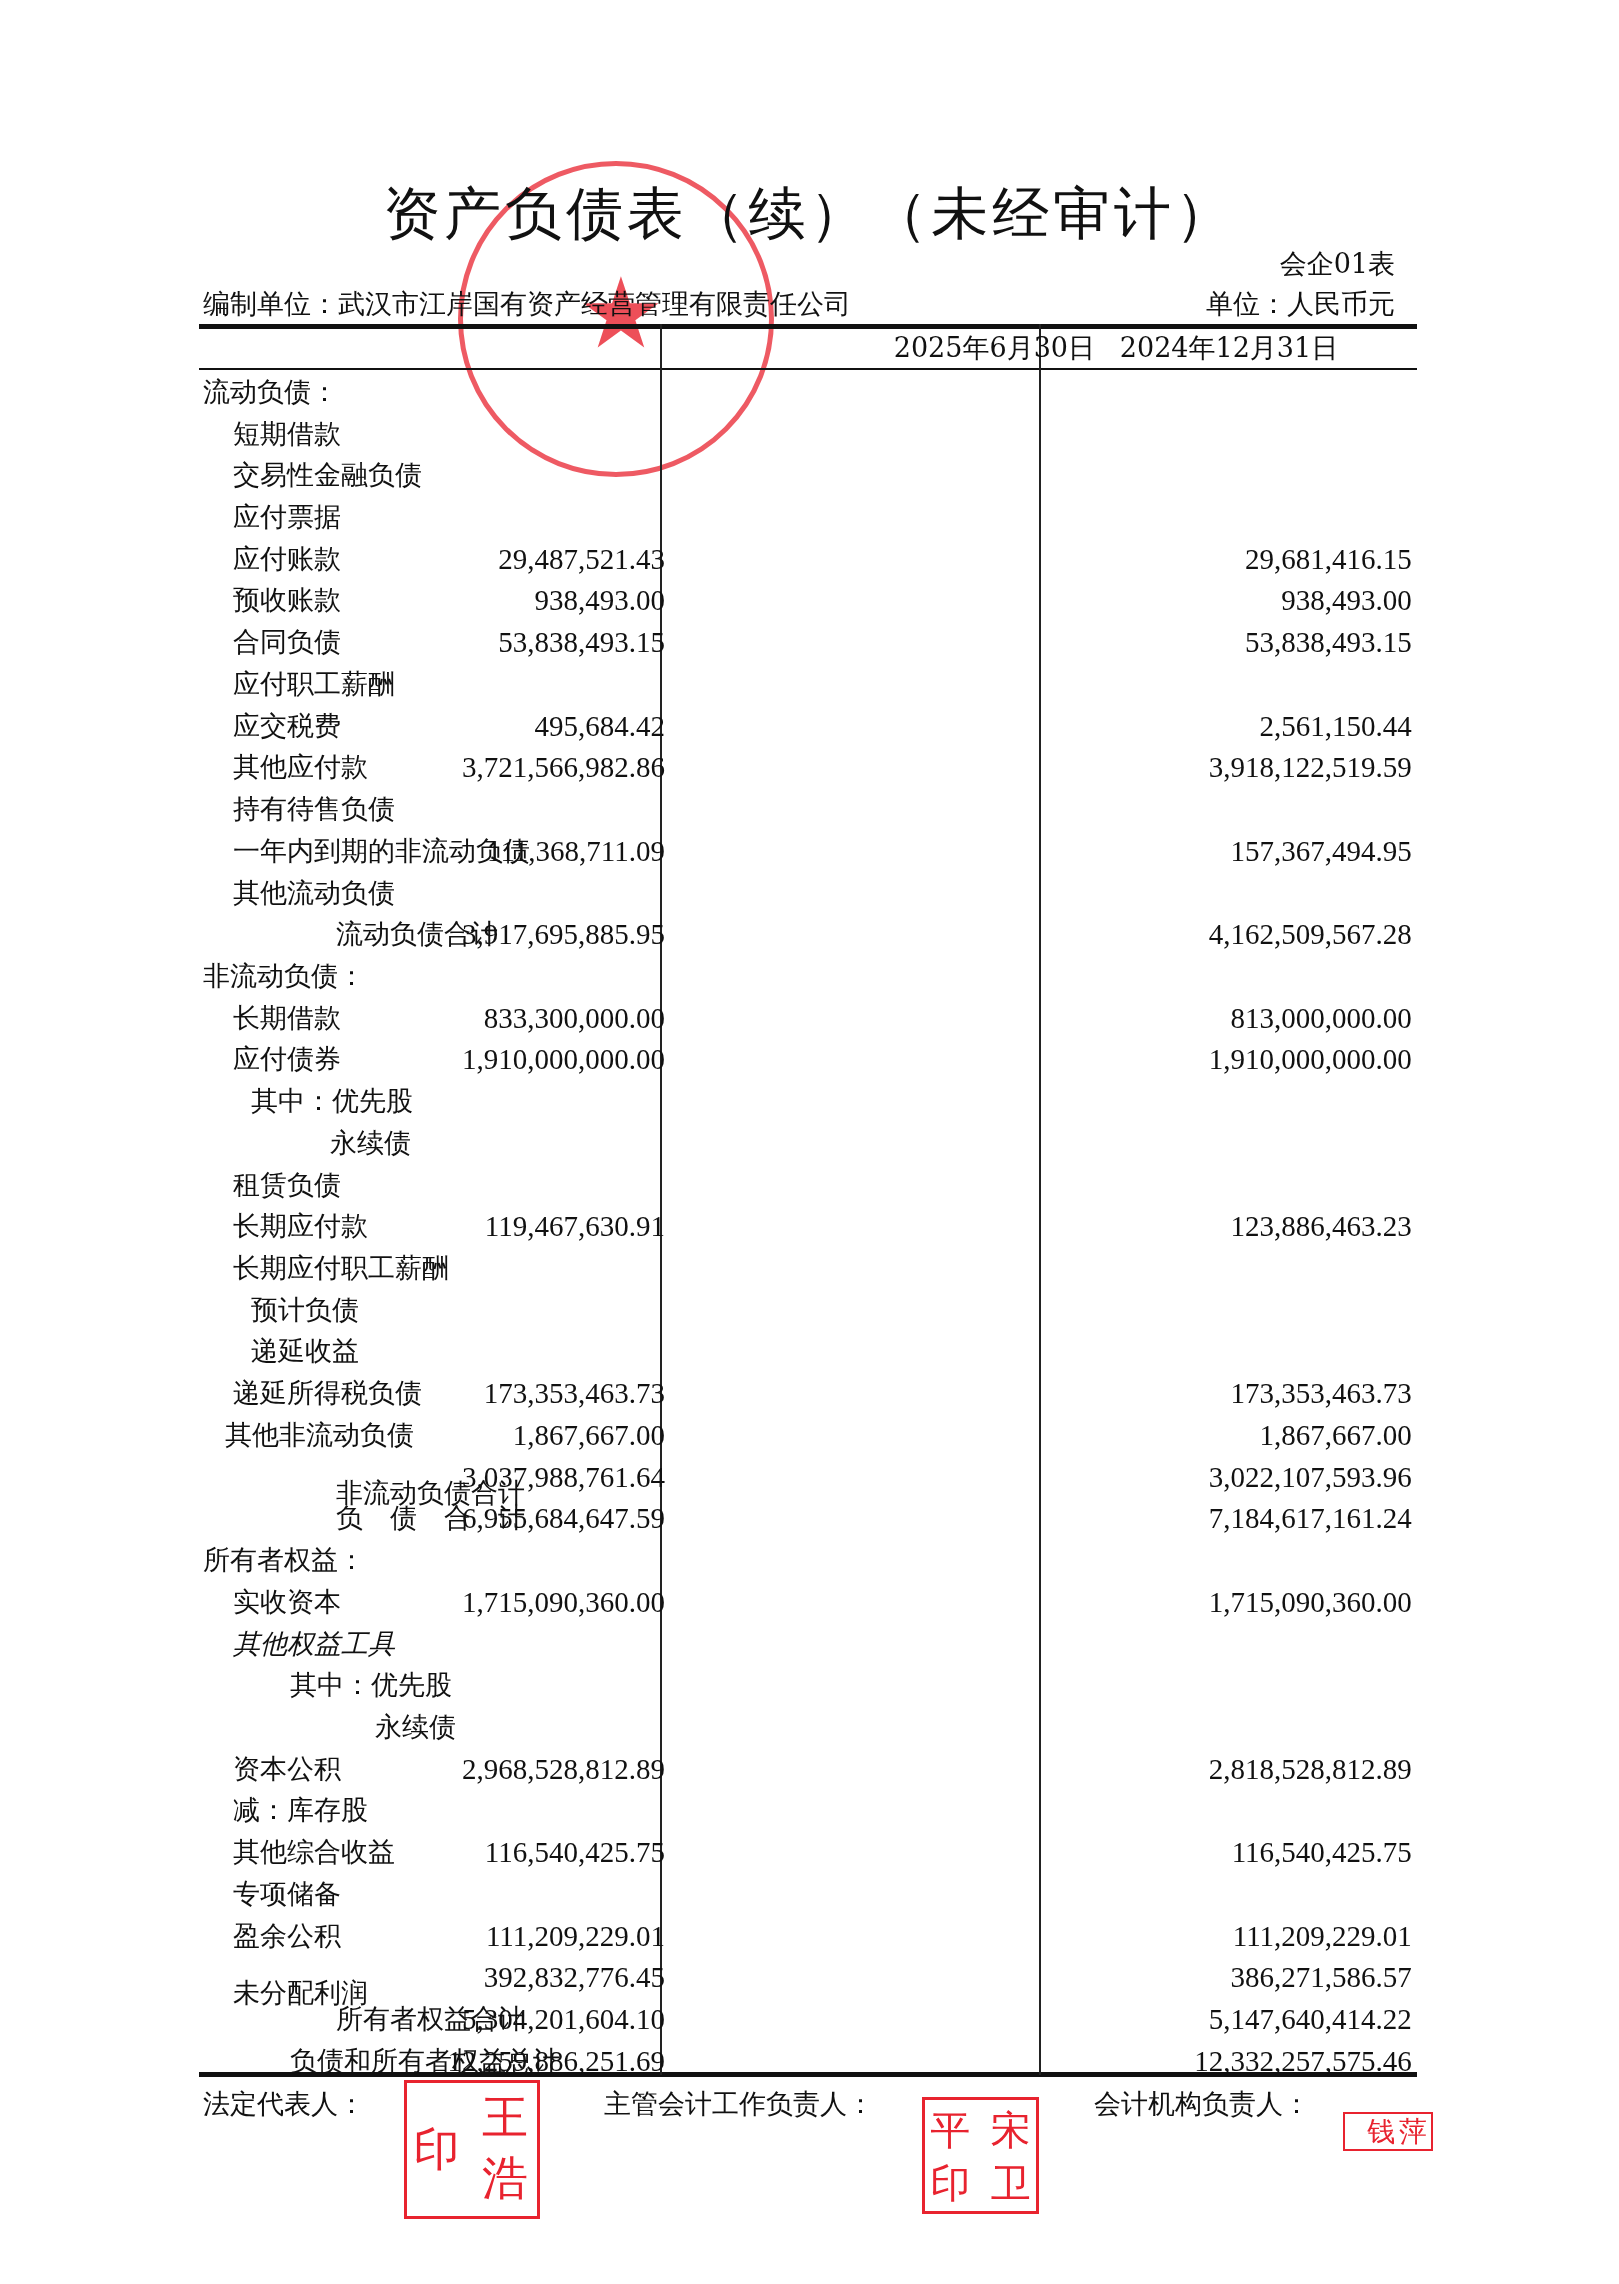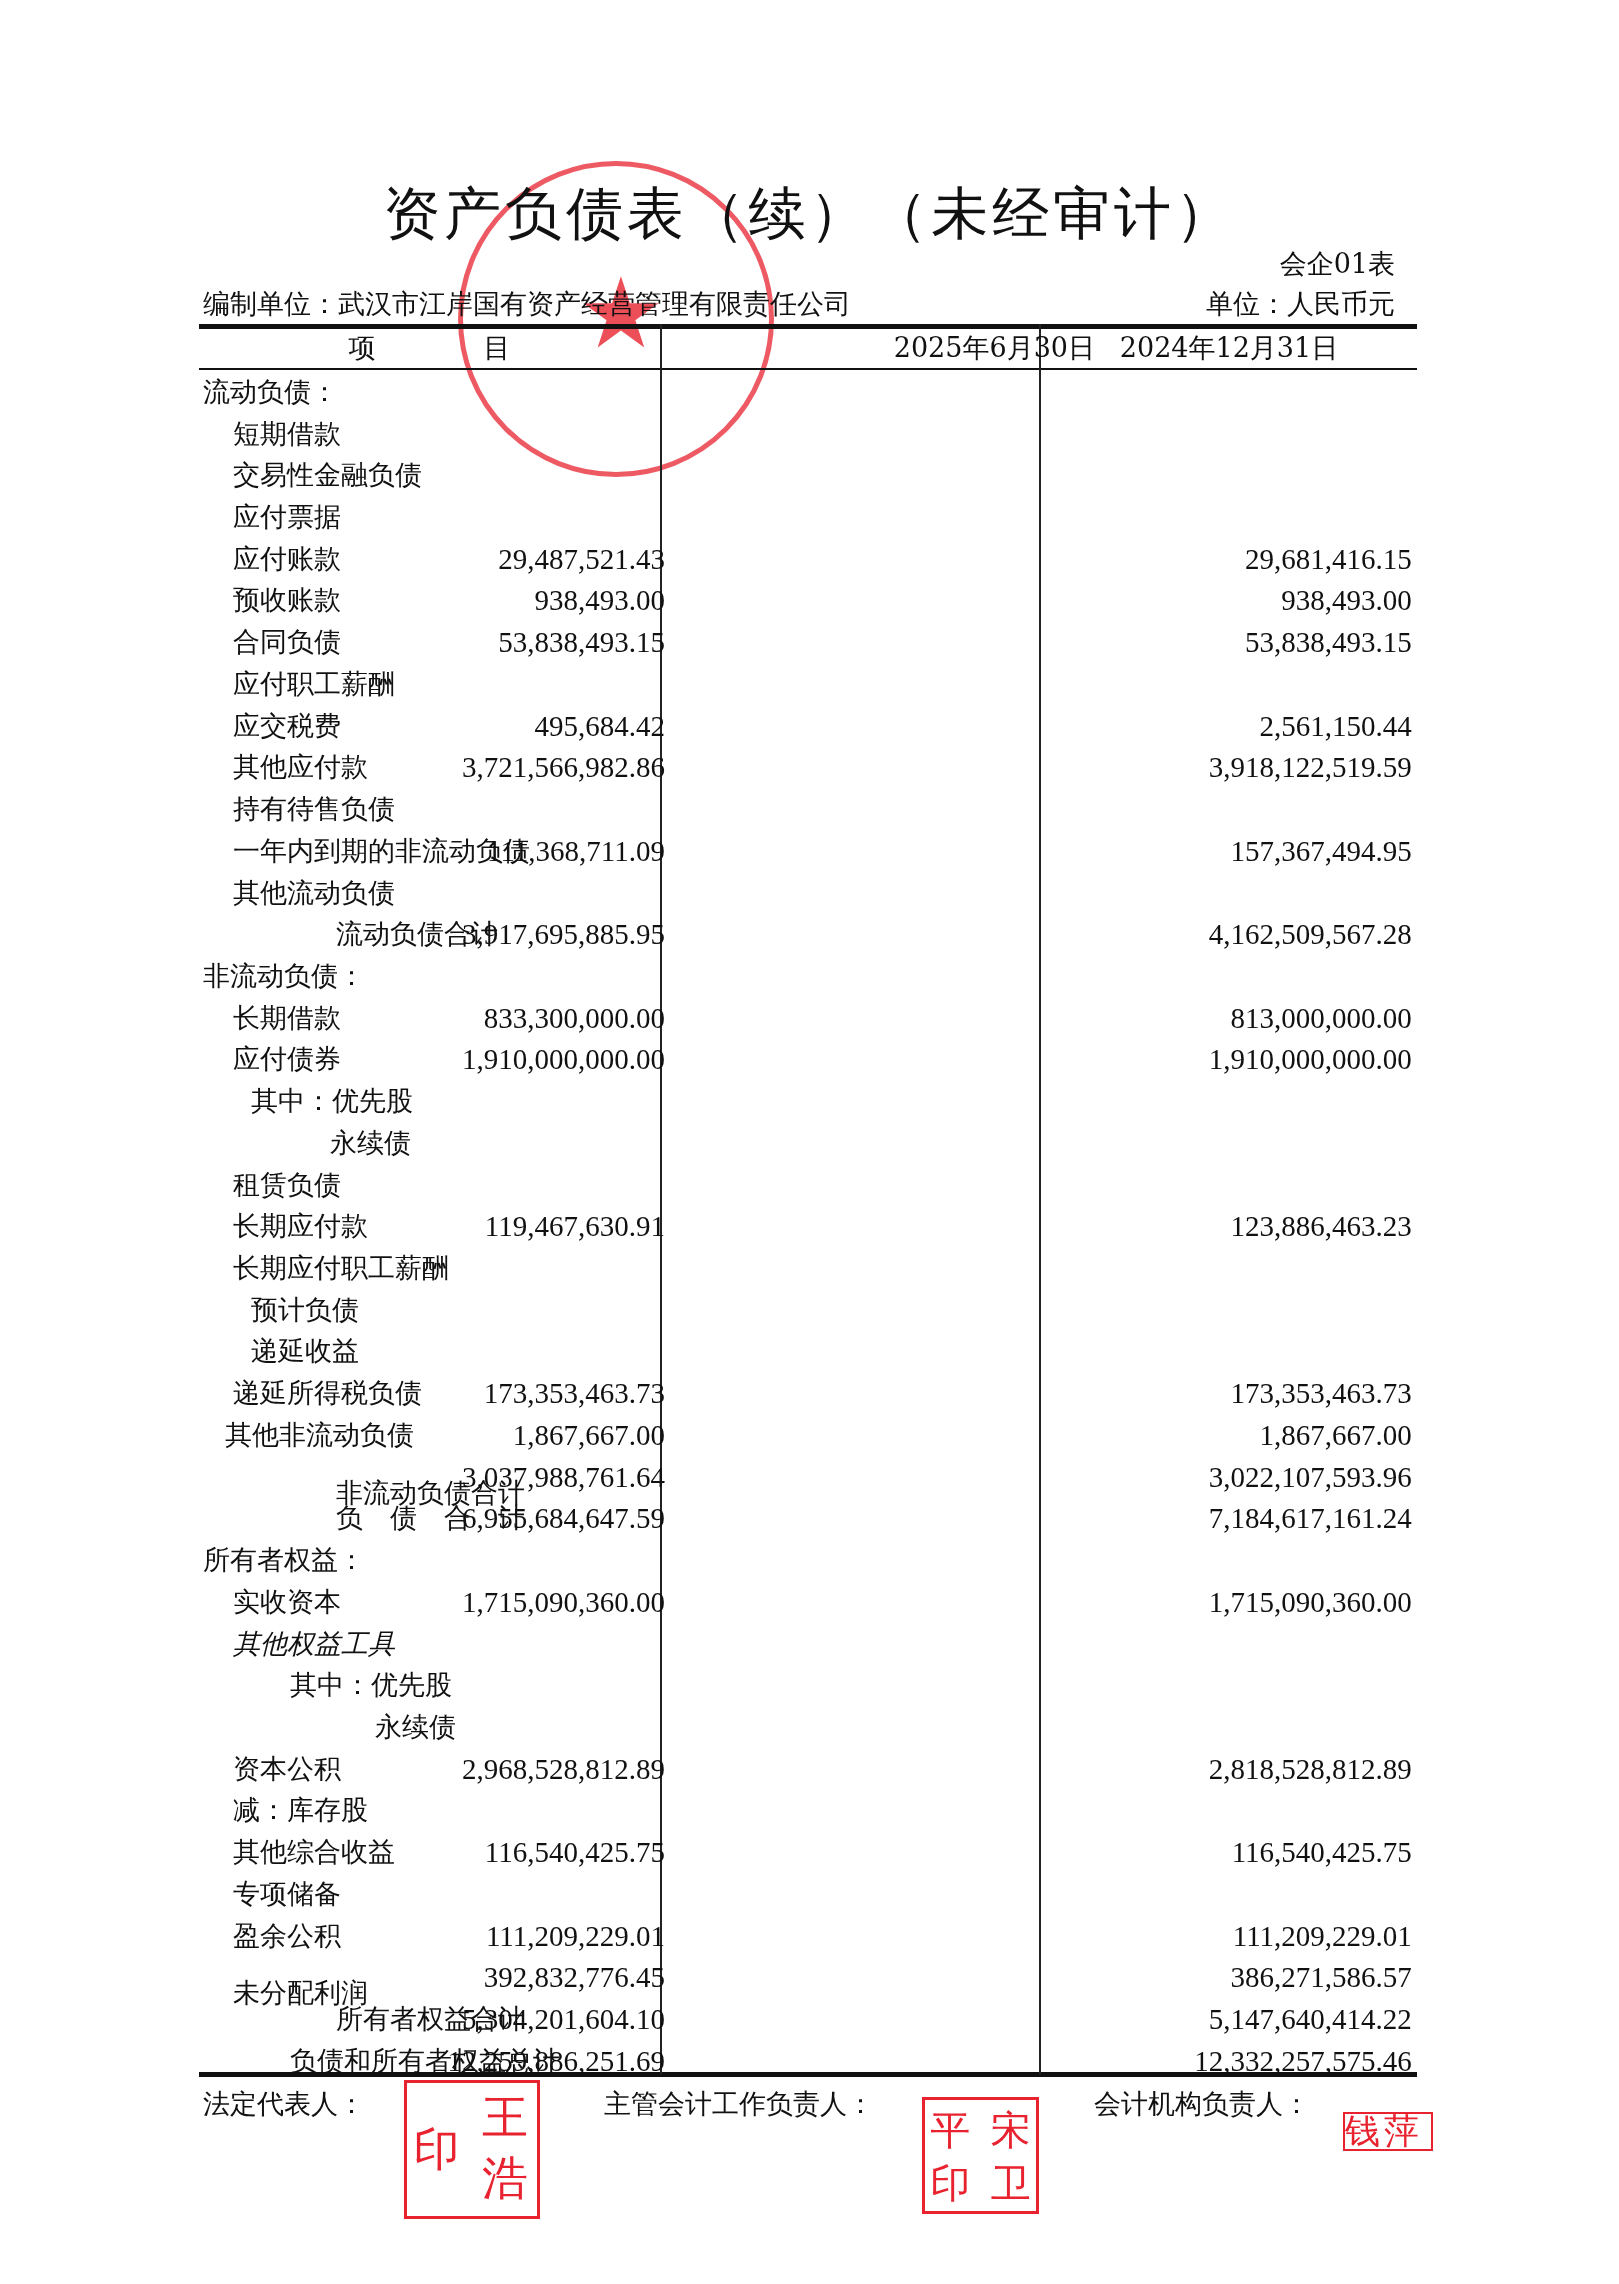--- a/index.html
+++ b/index.html
@@ -36,21 +36,20 @@
 <div id="compiler" class="abs">编制单位：武汉市江岸国有资产经营管理有限责任公司</div>
 <div id="unit" class="abs">单位：人民币元</div>
 
 <div id="table" class="abs">
   <div class="hline-thick" style="top:0;"></div>
   <div class="hline" style="top:44px;"></div>
   <div class="hline-thick" style="top:1748px;"></div>
   <div class="vline" style="left:461px;height:1751px;"></div>
   <div class="vline" style="left:840px;height:1751px;"></div>
 
-  <div class="hdr" style="left:0;width:461px;">项　　　　目</div>
   <div class="hdr" style="left:463px;width:433px;text-align:right;">2025年6月30日</div>
   <div class="hdr" style="left:842px;width:376px;">2024年12月31日</div>
 
   <div id="rows">
       <div class="row" style="top: 47px;">
         <span class="label" style="left: 3.9px;">流动负债：</span>
         <span class="v1"></span>
         <span class="v2"></span>
       </div>
       <div class="row" style="top: 89px;">
@@ -265,16 +264,16 @@
 
 <div class="abs sig" style="left:604px;">主管会计工作负责人：</div>
 <div class="abs seal-sq" style="left:922px;top:2097px;width:111px;height:111px;font-size:40px;">
   <span style="position:absolute;right:5.2px;top:2.6px;">宋</span>
   <span style="position:absolute;right:5.2px;top:56px;">卫</span>
   <span style="position:absolute;left:5.2px;top:2.6px;">平</span>
   <span style="position:absolute;left:5.2px;top:56px;">印</span>
 </div>
 
 <div class="abs sig" style="left:1094px;">会计机构负责人：</div>
-<div class="abs seal-sq" style="left:1343px;top:2112px;width:86px;height:35px;font-size:35px;line-height:35px;text-align:left;border-width:2.6px;letter-spacing:3.9px;">
+<div class="abs seal-sq" style="left:1343px;top:2112px;width:86px;height:35px;font-size:28px;line-height:35px;text-align:right;border-width:2.6px;letter-spacing:3.9px;">
   <span>钱萍</span>
 </div>
 
 
 </body></html>

